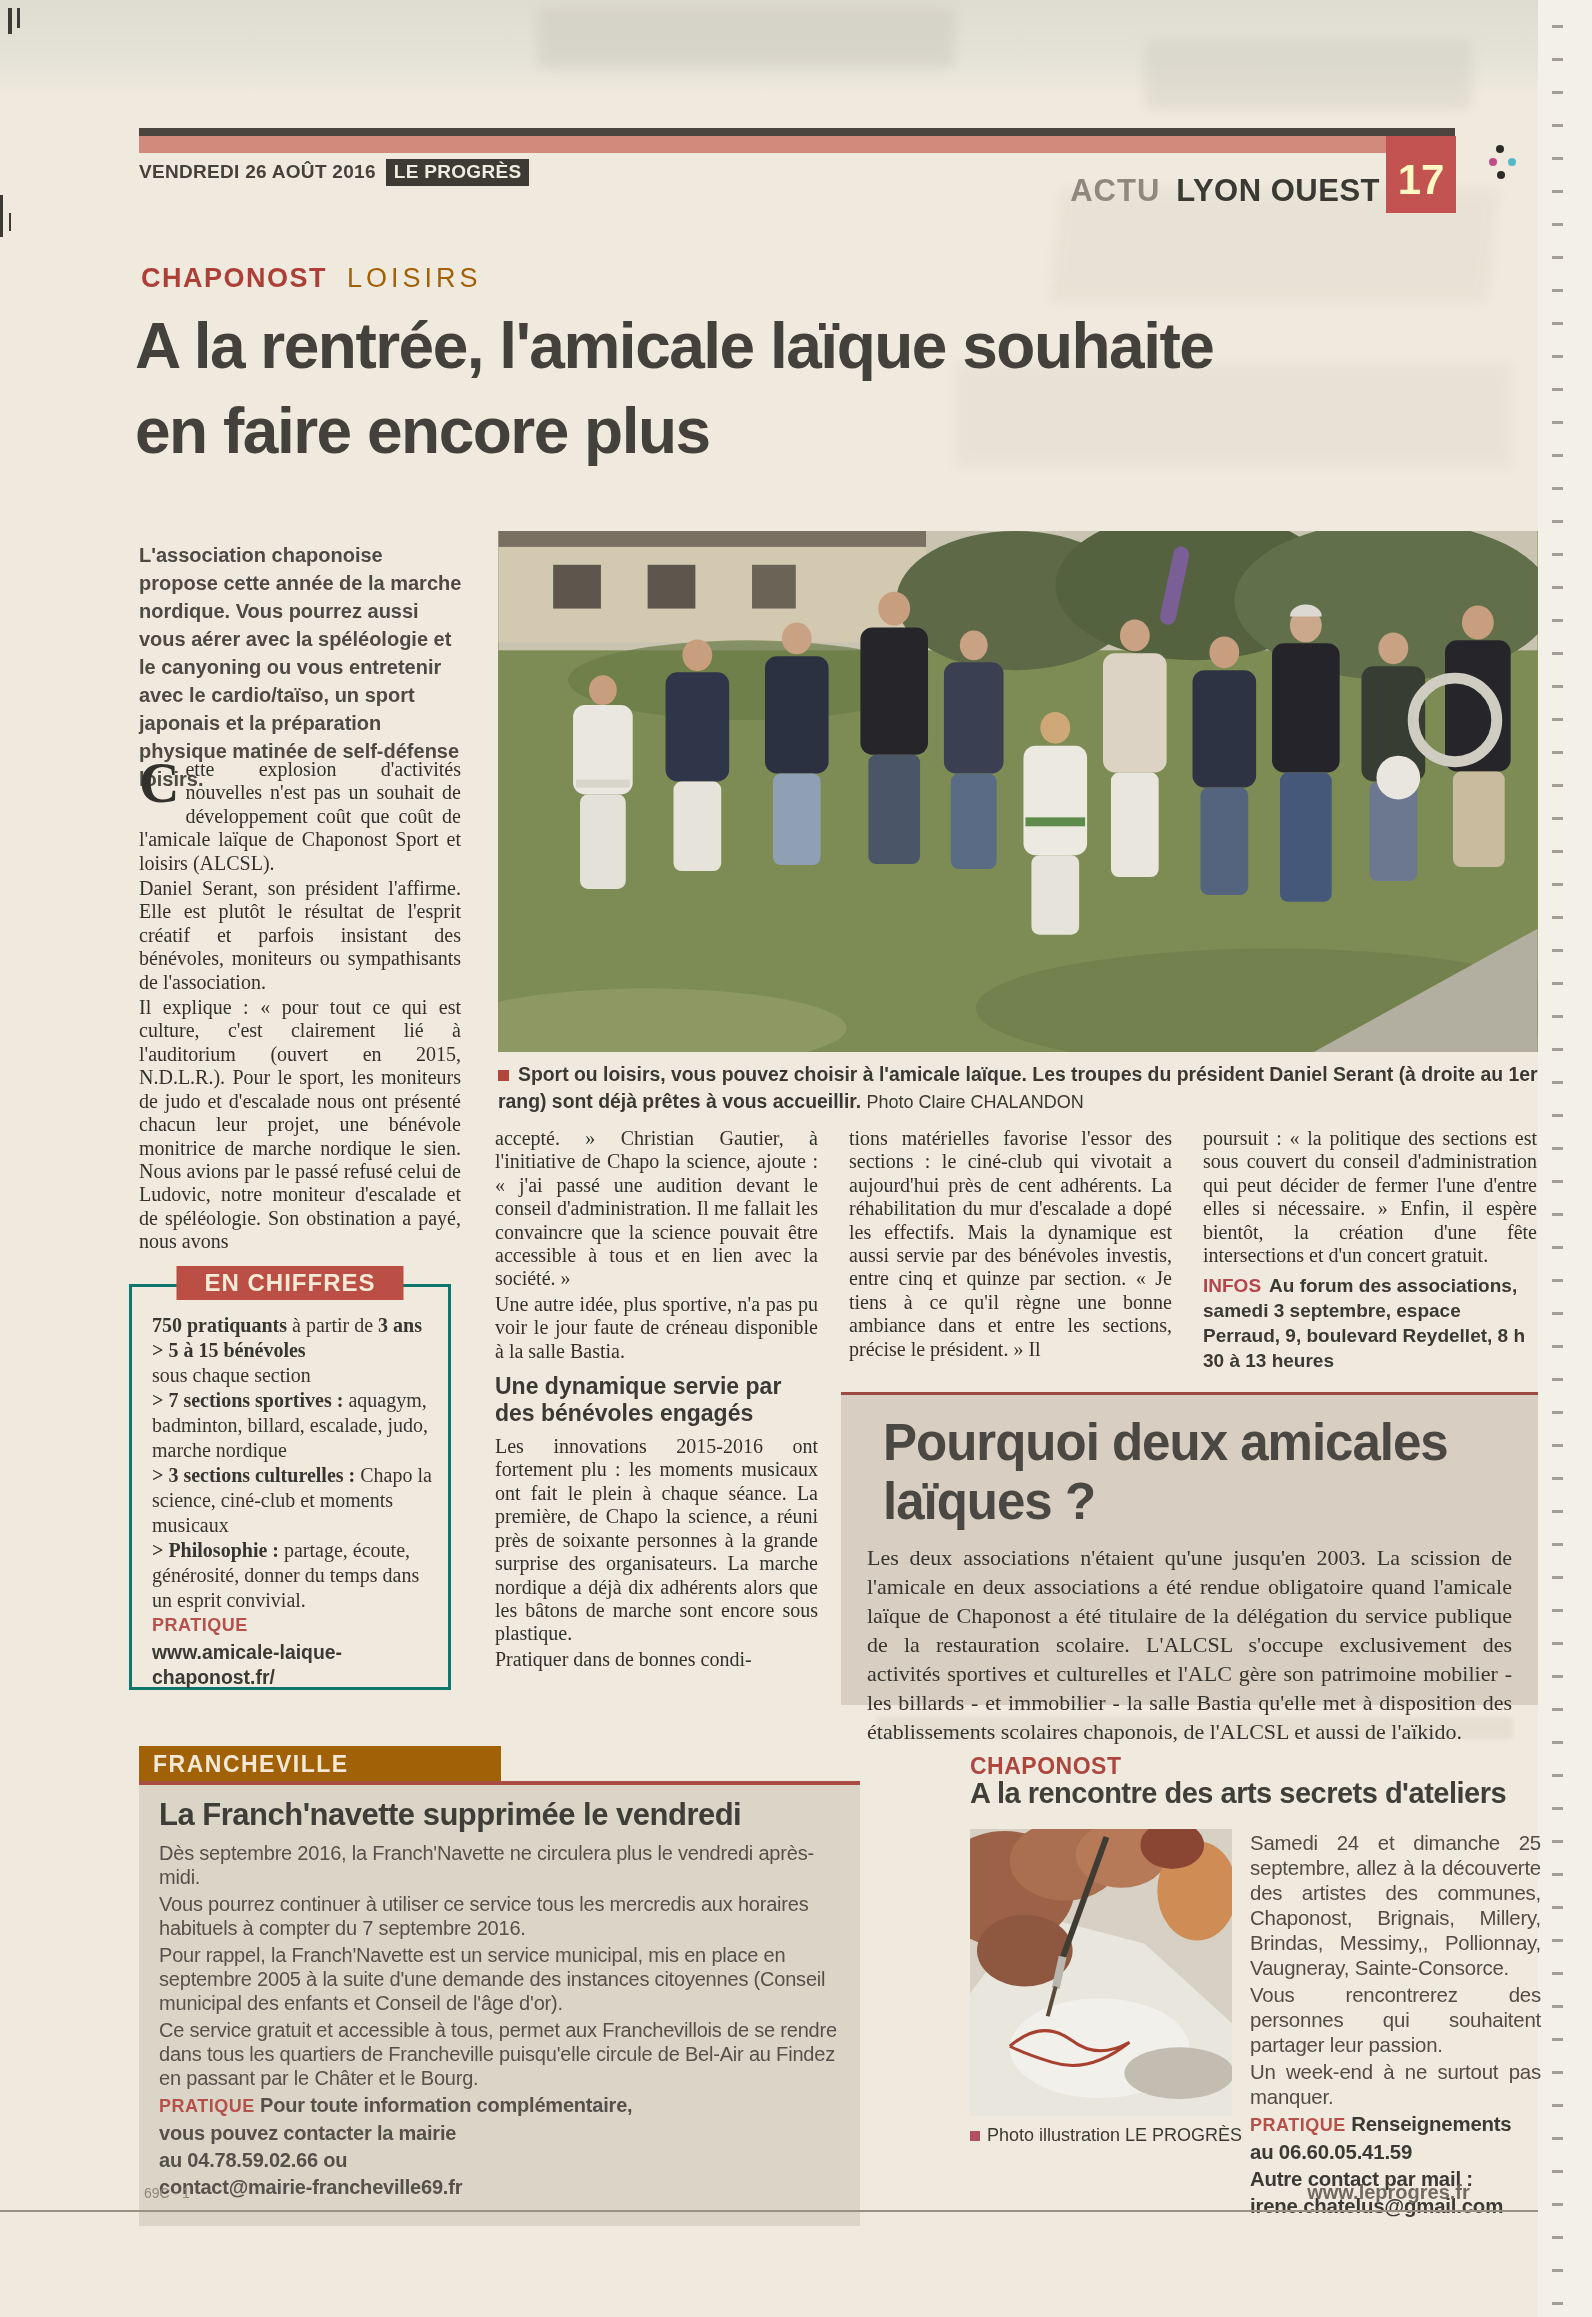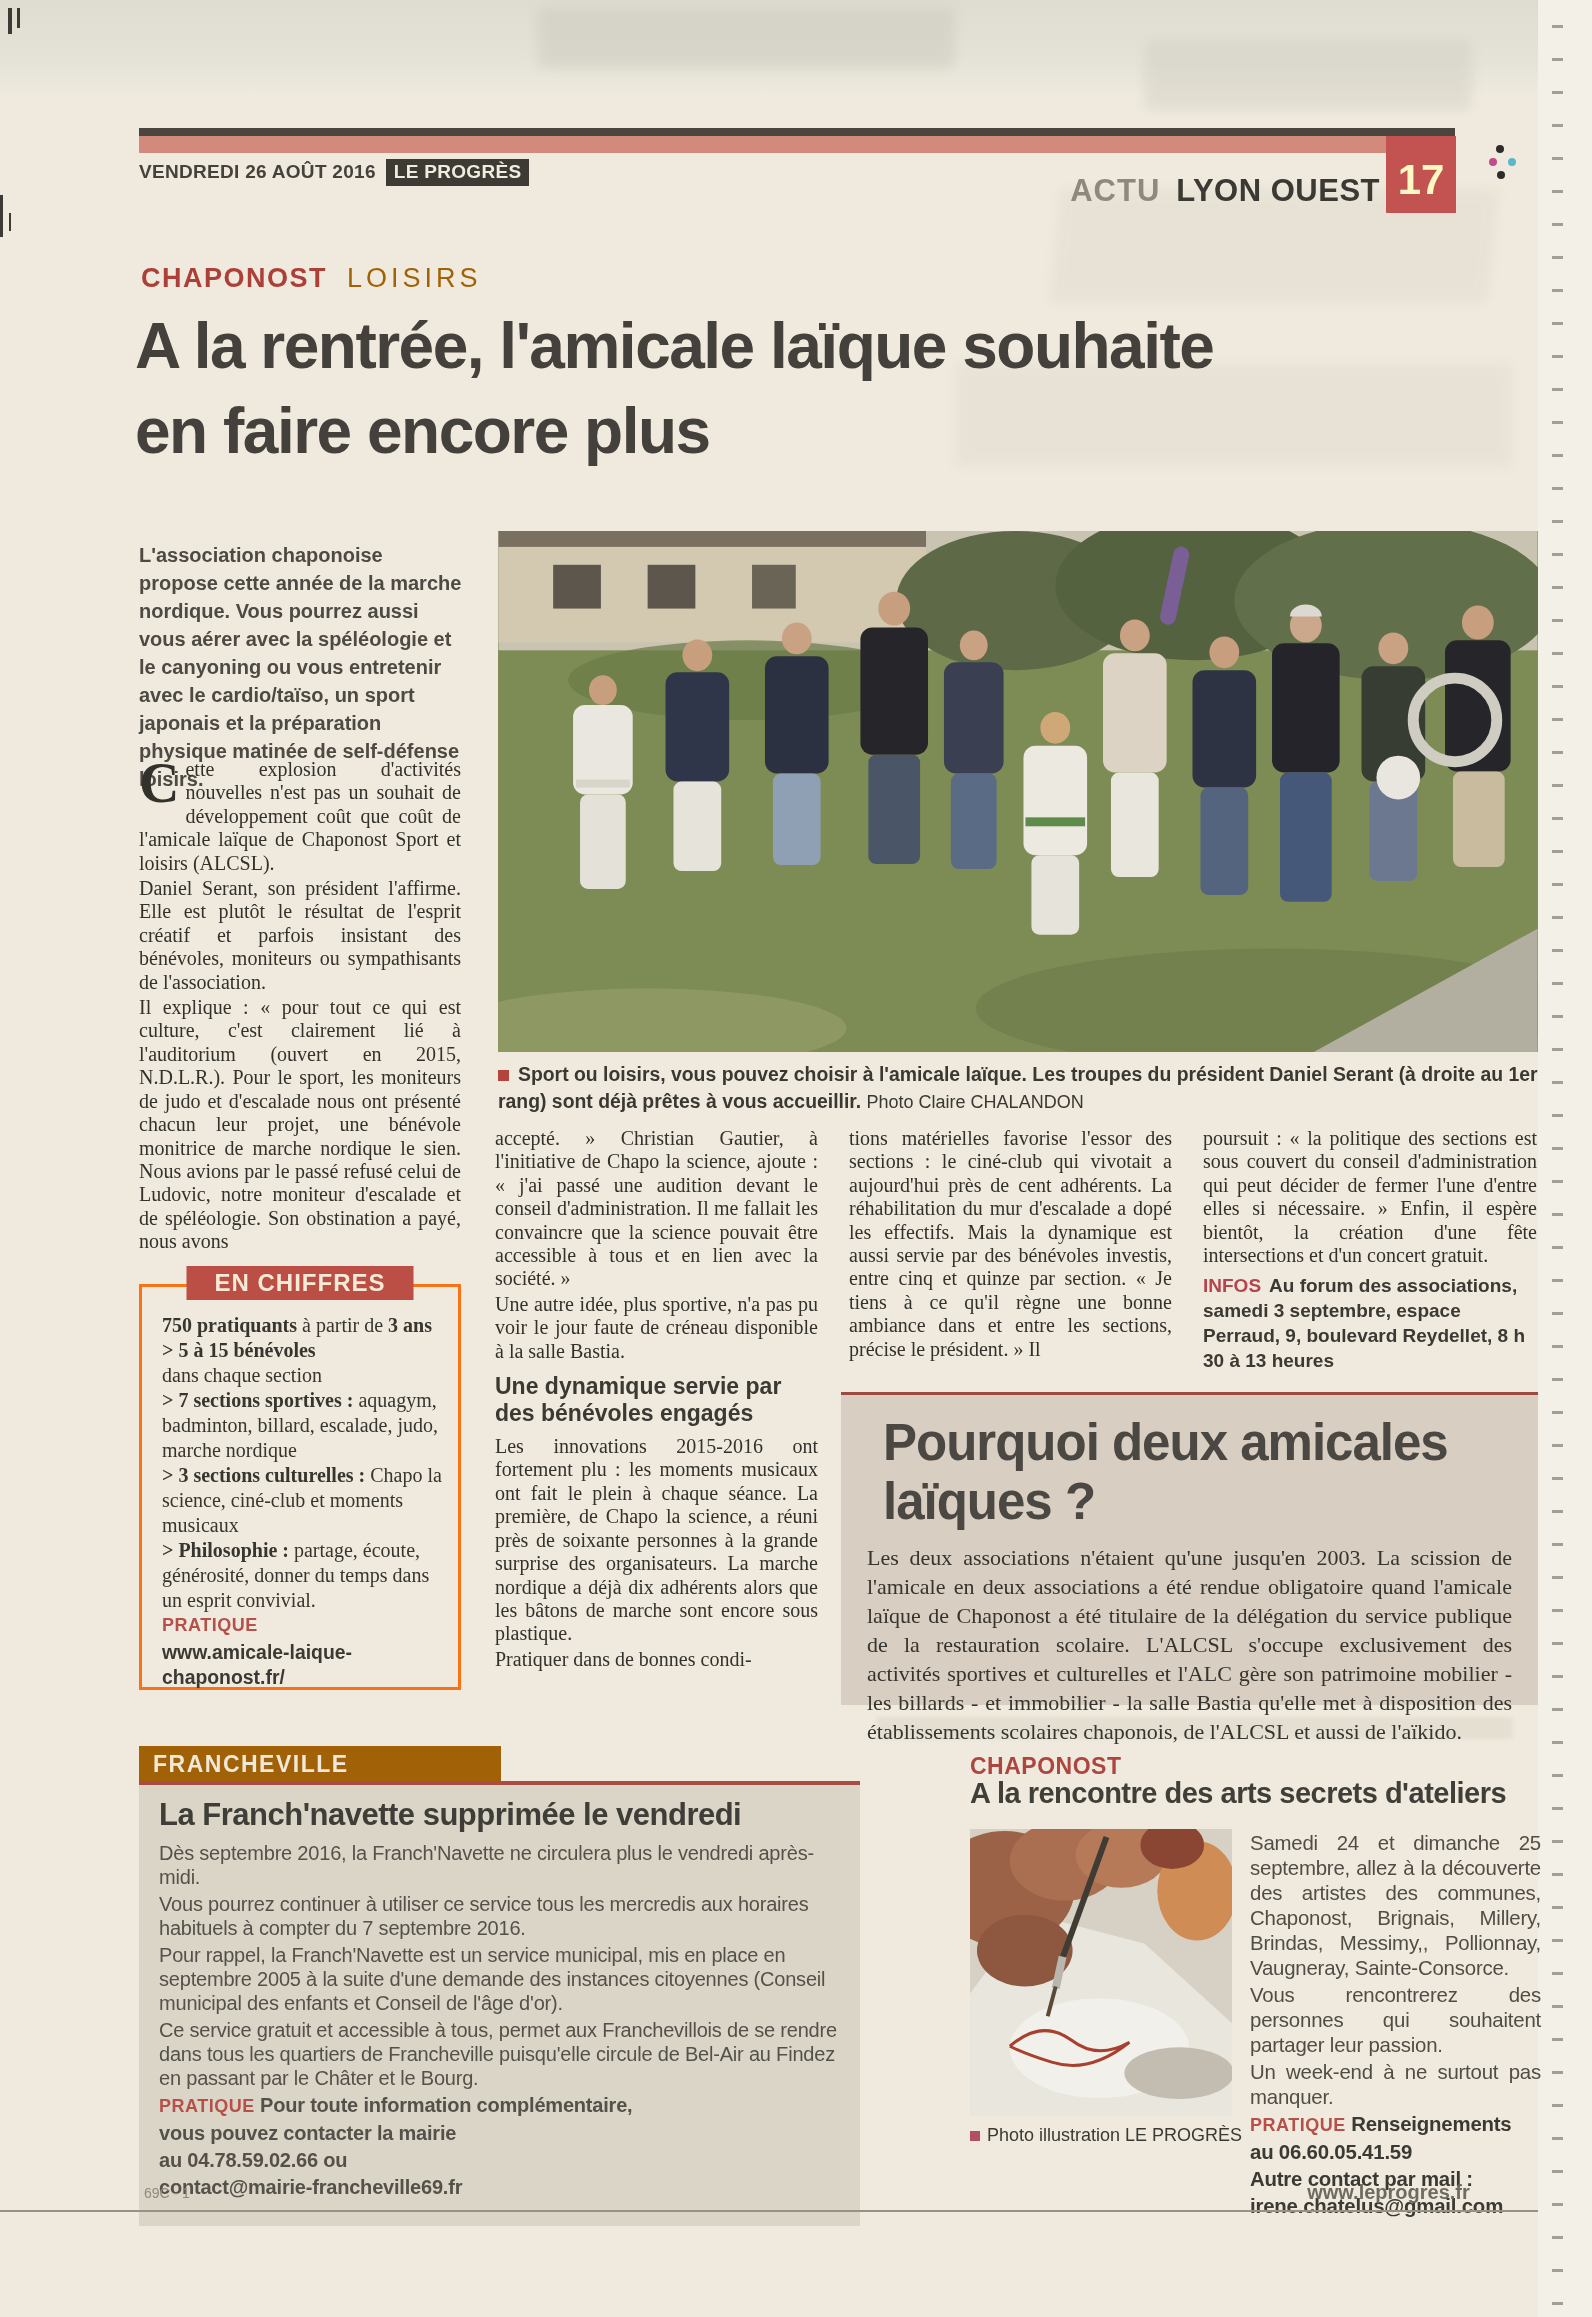--- a/index.html
+++ b/index.html
@@ -44,21 +44,21 @@
   .c2{left:495px;top:1127px;width:323px;}
   .c3{left:849px;top:1127px;width:323px;}
   .c4{left:1203px;top:1127px;width:334px;}
   .dropcap::first-letter{float:left;font-size:56px;line-height:44px;padding:3px 6px 0 0;font-weight:bold;color:#33312c;}
   .subhead{font-family:"Liberation Sans",sans-serif;font-weight:bold;font-size:23px;line-height:27px;
       color:#3b3933;text-align:left;margin:10px 0 8px 0 !important;}
   .infos{margin-top:6px !important;font-family:"Liberation Sans",sans-serif;text-align:left;
       font-weight:bold;font-size:19px;line-height:25px;color:#3b3933;}
   .infos .lbl{color:#b5444d;margin-right:8px;}
   
-  .chiffres{left:139px;top:1284px;width:316px;height:400px;border:3px solid #f97316;}
+  .chiffres{left:129px;top:1284px;width:316px;height:400px;border:3px solid #0f766e;}
   .ch-tab{position:absolute;left:50%;transform:translateX(-50%);top:-21px;background:#bb4f46;color:#f4ead6;
       font-weight:bold;font-size:24px;letter-spacing:1px;padding:3px 28px;white-space:nowrap;}
   .ch-body{padding:26px 16px 10px 20px;font-family:"Liberation Serif",serif;font-size:20px;line-height:25px;color:#37352f;}
   .ch-body p{margin:0;}
   .blk{display:block;}
   .prat-lbl{color:#b5504a;font-family:"Liberation Sans",sans-serif;font-weight:bold;font-size:18px;letter-spacing:0.5px;}
   .ch-url{font-family:"Liberation Sans",sans-serif;font-weight:bold;font-size:19.4px;color:#3b3933;margin-top:2px !important;}
   
   .pourquoi{left:841px;top:1392px;width:697px;height:313px;background:#d8cec2;border-top:3px solid #9d4a42;
       padding:18px 26px 0 26px;box-sizing:border-box;}
@@ -209,21 +209,21 @@
     <p>poursuit : « la politique des sections est sous couvert du conseil d'administration qui peut décider de fermer l'une d'entre elles si nécessaire. » Enfin, il espère bientôt, la création d'une fête intersections et d'un concert gratuit.</p>
     <p class="infos"><span class="lbl">INFOS</span><span>Au forum des associations, samedi 3 septembre, espace Perraud, 9, boulevard Reydellet, 8 h 30 à 13 heures</span></p>
   </div>
 
   <div class="abs chiffres">
     <div class="ch-tab">EN CHIFFRES</div>
     <div class="ch-body">
       <p><b>750 pratiquants</b><span> à partir de </span><b>3 ans</b></p>
       <p>
           <b class="blk">&gt; 5 à 15 bénévoles</b>
-          <span class="blk">dans chaque section</span>
+          <span class="blk">sous chaque section</span>
         </p>
       <p><b>&gt; 7 sections sportives :</b><span> aquagym, badminton, billard, escalade, judo, marche nordique</span></p>
       <p><b>&gt; 3 sections culturelles :</b><span> Chapo la science, ciné-club et moments musicaux</span></p>
       <p><b>&gt; Philosophie :</b><span> partage, écoute, générosité, donner du temps dans un esprit convivial.</span></p>
       <p class="prat-lbl">PRATIQUE</p>
       <p class="ch-url">www.amicale-laique-chaponost.fr/</p>
     </div>
   </div>
 
   <div class="abs pourquoi">

